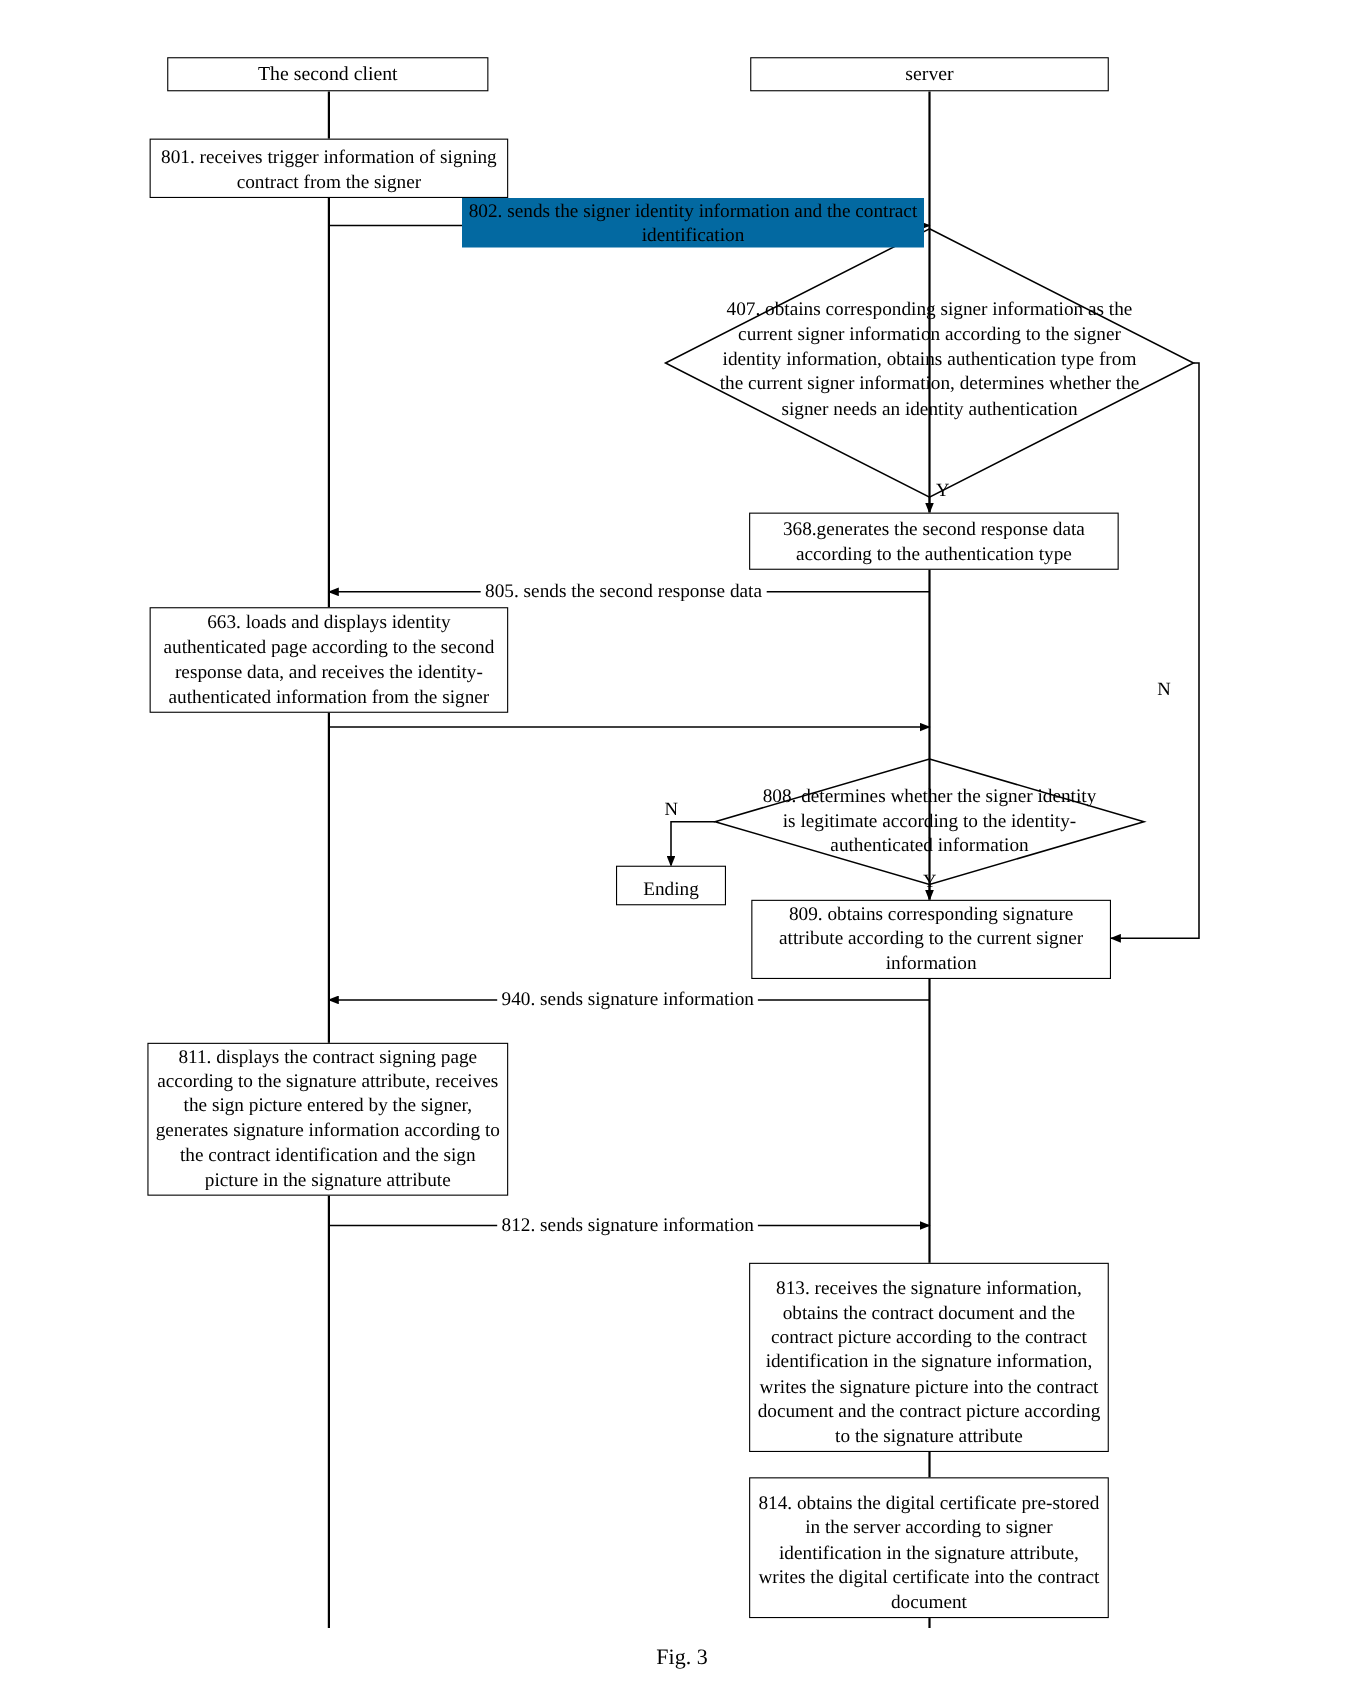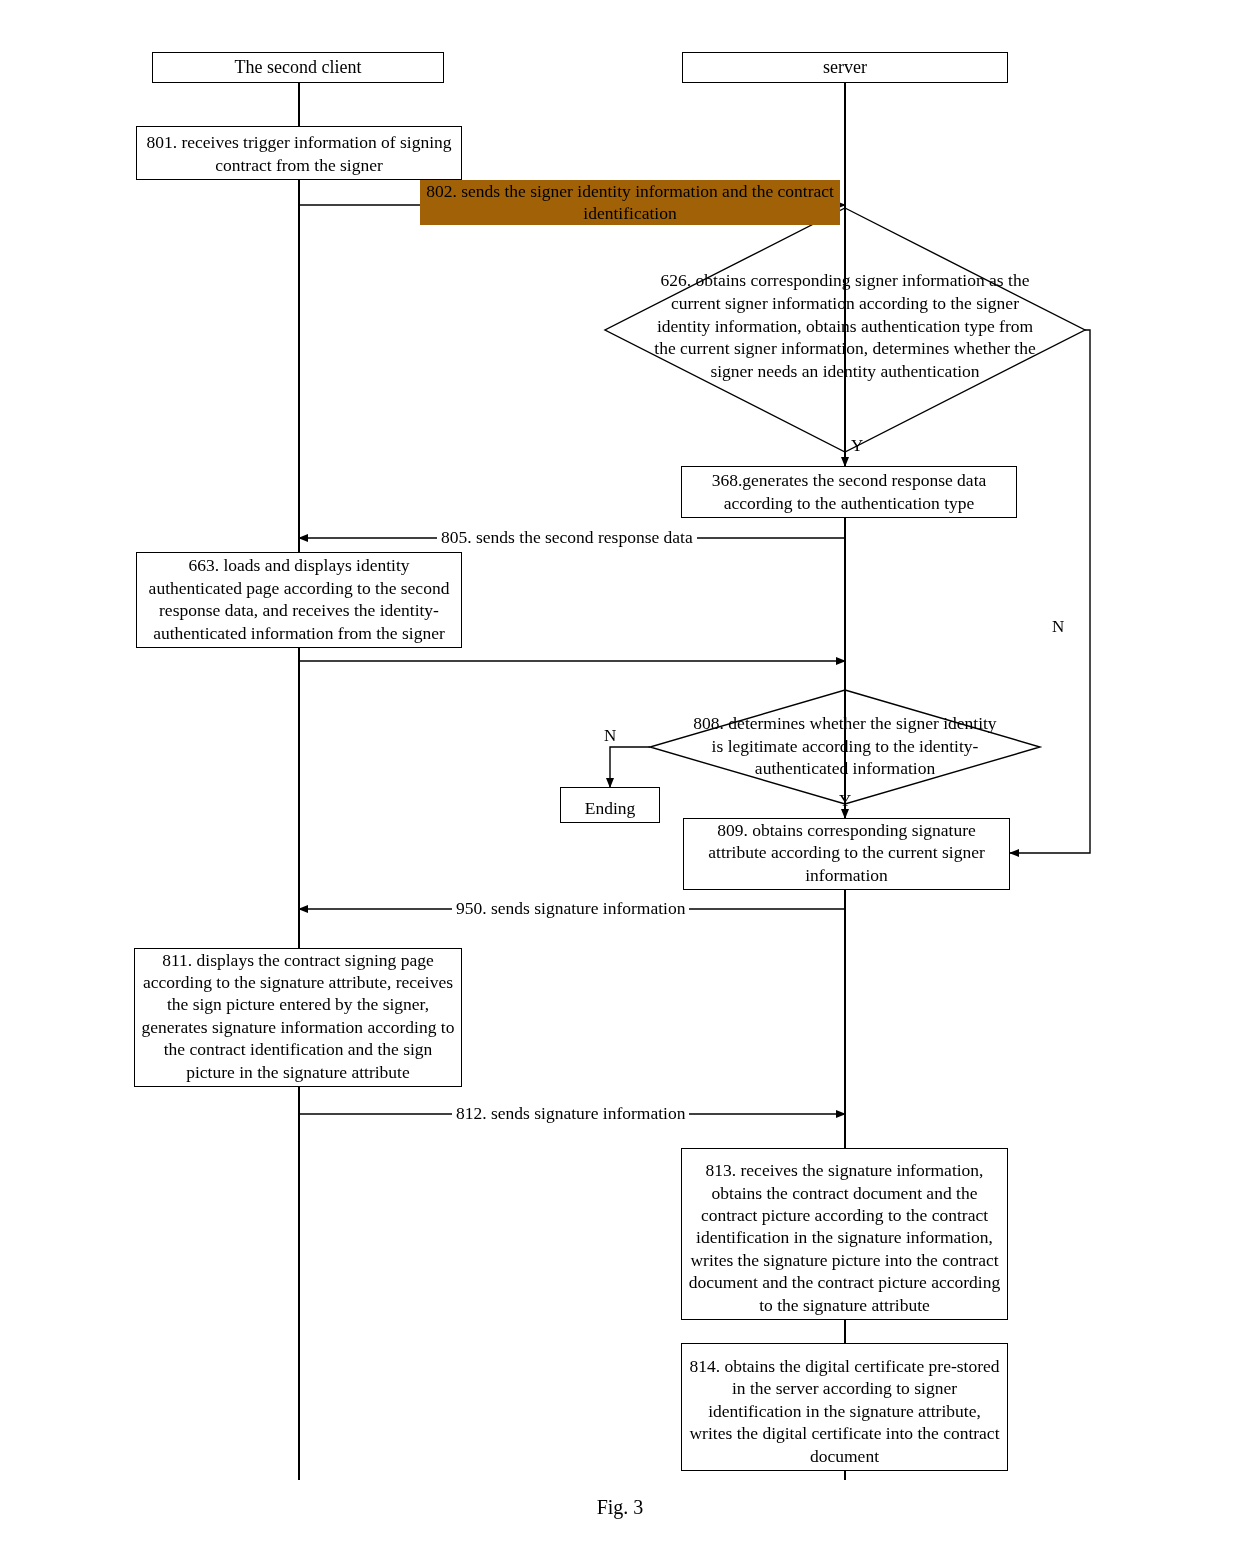--- a/index.html
+++ b/index.html
@@ -150,38 +150,38 @@
 
   <div class="node box proc" style="left:681px; top:1148px; width:327px; height:172px;">
     <span>813. receives the signature information, obtains the contract document and the contract picture according to the contract identification in the signature information, writes the signature picture into the contract document and the contract picture according to the signature attribute</span>
   </div>
 
   <div class="node box proc" style="left:681px; top:1343px; width:327px; height:128px;">
     <span>814. obtains the digital certificate pre-stored in the server according to signer identification in the signature attribute, writes the digital certificate into the contract document</span>
   </div>
 
   <div class="diamond-text" style="left:653px; top:228px; width:384px; height:196px;">
-    <span>626. obtains corresponding signer information as the current signer information according to the signer identity information, obtains authentication type from the current signer information, determines whether the signer needs an identity authentication</span>
+    <span>407. obtains corresponding signer information as the current signer information according to the signer identity information, obtains authentication type from the current signer information, determines whether the signer needs an identity authentication</span>
   </div>
 
   <div class="diamond-text" style="left:686px; top:687px; width:318px; height:118px;">
     <span>808. determines whether the signer identity is legitimate according to the identity-authenticated information</span>
   </div>
 
   <div class="msg-label" style="left:420px; top:180px; width:420px;">
-    <span style="display:inline-block; white-space:normal; background:#a16207; padding:0 4px;">802. sends the signer identity information and the contract identification</span>
+    <span style="display:inline-block; white-space:normal; background:#0369a1; padding:0 4px;">802. sends the signer identity information and the contract identification</span>
   </div>
 
   <div class="msg-label" style="left:437px; top:526px;">
     <span style="background:#fff; padding:0 4px;">805. sends the second response data</span>
   </div>
 
 
   <div class="msg-label" style="left:452px; top:897px;">
-    <span style="background:#fff; padding:0 4px;">950. sends signature information</span>
+    <span style="background:#fff; padding:0 4px;">940. sends signature information</span>
   </div>
 
   <div class="msg-label" style="left:452px; top:1102px;">
     <span style="background:#fff; padding:0 4px;">812. sends signature information</span>
   </div>
 
   <div class="branch-label" style="left:851px; top:436px;">
     <span>Y</span>
   </div>
   <div class="branch-label" style="left:1052px; top:617px;">

